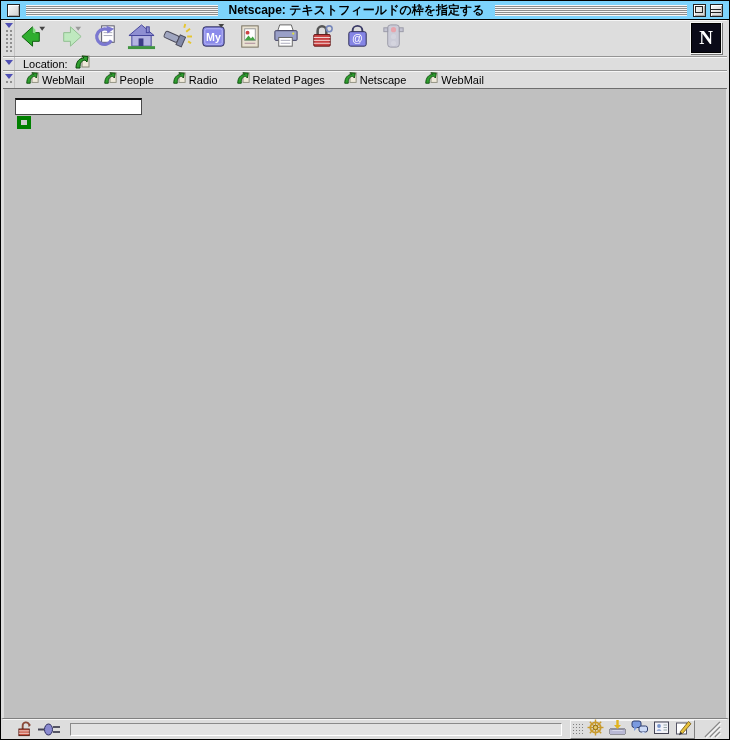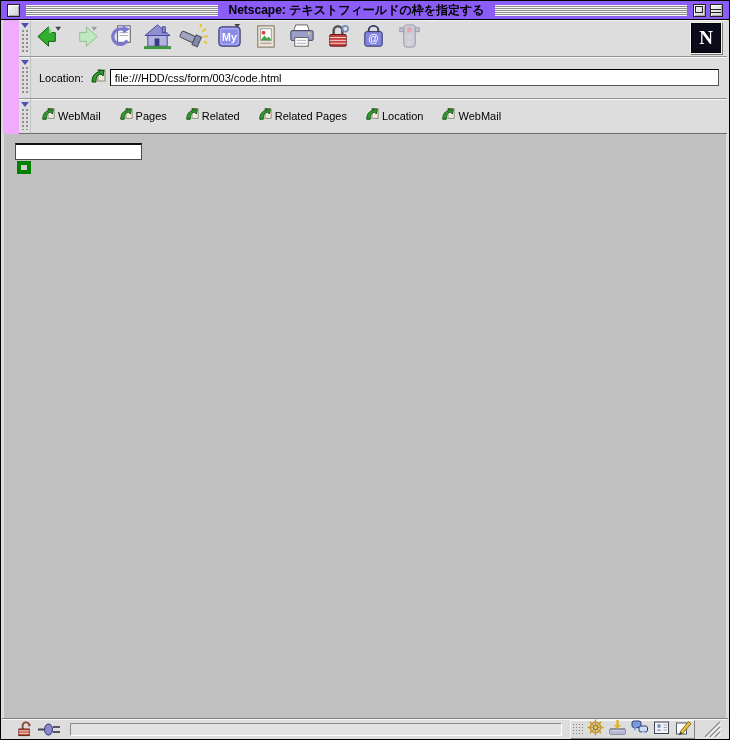--- a/index.html
+++ b/index.html
@@ -1,38 +1,38 @@
 <!DOCTYPE html>
 <html><head>
 <meta charset="utf-8">
 <style>
   * { margin:0; padding:0; box-sizing:border-box; }
   html,body { width:730px; height:740px; background:#c0c0c0; font-family:"Liberation Sans",sans-serif; }
   .window { width:730px; height:740px; border:1px solid #000; background:#ddd; display:flex; flex-direction:column; }
 
   
-  .titlebar { height:19px; flex:0 0 19px; background:#8b5cf6; border-bottom:1px solid #000;
+  .titlebar { height:19px; flex:0 0 19px; background:#7dd3fc; border-bottom:1px solid #000;
               display:flex; align-items:center; padding:0 6px; }
   .tb-box { width:13px; height:13px; background:linear-gradient(135deg,#f8f8f8,#cfcfcf);
             border:1px solid #222; box-shadow: inset 1px 1px 0 #fff, inset -1px -1px 0 #aaa; flex:0 0 13px; }
   .tb-box.zoom { position:relative; }
   .tb-box.zoom::after { content:""; position:absolute; left:1px; top:1px; width:6px; height:5px; border:1px solid #222; }
   .tb-box.collapse { position:relative; margin-left:4px; }
   .tb-box.collapse::after { content:""; position:absolute; left:0px; top:4px; width:10px; height:2px; border-top:1px solid #222; border-bottom:1px solid #222; }
   .stripes { flex:1 1 auto; height:11px; margin:0 6px;
              background:repeating-linear-gradient(to bottom,#f6f6f6 0 1px,#8e8e8e 1px 2px); }
   .win-title { font-size:12px; font-weight:bold; color:#000; white-space:nowrap; padding:0 4px; }
 
   
-  .chrome { background:#f0abfc; border-left:2px solid #ddd; border-right:2px solid #ddd;padding-left:16px; }
+  .chrome { background:#0c4a6e; border-left:2px solid #ddd; border-right:2px solid #ddd; }
   .toolbar { display:flex; align-items:center; background:#ddd; border-bottom:1px solid #949494;
              box-shadow: inset 0 1px 0 #f6f6f6; position:relative; }
   .toolbar.main { height:37px; }
-  .toolbar.location { height:42px; }
-  .toolbar.personal { height:35px; border-bottom:1px solid #6e6e6e; }
+  .toolbar.location { height:14px; }
+  .toolbar.personal { height:18px; border-bottom:1px solid #6e6e6e; }
 
   .grabtab { align-self:stretch; width:12px; flex:0 0 12px; display:flex; flex-direction:column; border-right:1px solid #c2c2c2; }
   .grabtab .tri { width:0; height:0; border-left:4px solid transparent; border-right:4px solid transparent;
                   border-top:5px solid #4f4fb4; margin:3px auto 1px; }
   .grabtab .dots { flex:1; margin:0 2px 3px;
                    background-image:radial-gradient(#8f8f8f 26%, transparent 30%);
                    background-size:4px 4px; }
 
   .tbtn { width:34px; height:32px; border:none; background:transparent; display:flex;
           align-items:center; justify-content:center; margin:0 1px; }
@@ -221,63 +221,62 @@
     <div class="toolbar location">
       <div class="grabtab">
           <div class="tri"></div>
           <div class="dots"></div>
         </div>
       <span class="loc-label">Location:</span>
       <span class="bm-icon"><svg viewBox="0 0 16 16">
         <rect x="8" y="2" width="7" height="11" fill="#efe9da" stroke="#887"></rect>
         <path d="M2,14 C2,8 5,4 10,4 L8,2 14,2.6 13,8 11,6 C7,7 6,9 6,14 z" fill="#2f9e2f" stroke="#0a4a0a"></path>
           </svg></span>
-      <input class="loc-input" type="text" value="file:///HDD/css/form/003/code.html" style="">
     </div>
 
     <div class="toolbar personal">
       <div class="grabtab">
           <div class="tri"></div>
           <div class="dots"></div>
         </div>
 
       <div class="ptb-item">
         <span><svg viewBox="0 0 16 16">
               <rect x="8" y="2" width="7" height="11" fill="#efe9da" stroke="#887"></rect>
               <path d="M2,14 C2,8 5,4 10,4 L8,2 14,2.6 13,8 11,6 C7,7 6,9 6,14 z" fill="#2f9e2f" stroke="#0a4a0a"></path>
             </svg></span>
         <span class="ptb-label">WebMail</span>
       </div>
       <div class="ptb-item">
         <span><svg viewBox="0 0 16 16">
               <rect x="8" y="2" width="7" height="11" fill="#efe9da" stroke="#887"></rect>
               <path d="M2,14 C2,8 5,4 10,4 L8,2 14,2.6 13,8 11,6 C7,7 6,9 6,14 z" fill="#2f9e2f" stroke="#0a4a0a"></path>
             </svg></span>
-        <span class="ptb-label">Pages</span>
-      </div>
-      <div class="ptb-item">
-        <span><svg viewBox="0 0 16 16">
-              <rect x="8" y="2" width="7" height="11" fill="#efe9da" stroke="#887"></rect>
-              <path d="M2,14 C2,8 5,4 10,4 L8,2 14,2.6 13,8 11,6 C7,7 6,9 6,14 z" fill="#2f9e2f" stroke="#0a4a0a"></path>
-            </svg></span>
-        <span class="ptb-label">Related</span>
+        <span class="ptb-label">People</span>
+      </div>
+      <div class="ptb-item">
+        <span><svg viewBox="0 0 16 16">
+              <rect x="8" y="2" width="7" height="11" fill="#efe9da" stroke="#887"></rect>
+              <path d="M2,14 C2,8 5,4 10,4 L8,2 14,2.6 13,8 11,6 C7,7 6,9 6,14 z" fill="#2f9e2f" stroke="#0a4a0a"></path>
+            </svg></span>
+        <span class="ptb-label">Radio</span>
       </div>
       <div class="ptb-item">
         <span><svg viewBox="0 0 16 16">
               <rect x="8" y="2" width="7" height="11" fill="#efe9da" stroke="#887"></rect>
               <path d="M2,14 C2,8 5,4 10,4 L8,2 14,2.6 13,8 11,6 C7,7 6,9 6,14 z" fill="#2f9e2f" stroke="#0a4a0a"></path>
             </svg></span>
         <span class="ptb-label">Related Pages</span>
       </div>
       <div class="ptb-item">
         <span><svg viewBox="0 0 16 16">
               <rect x="8" y="2" width="7" height="11" fill="#efe9da" stroke="#887"></rect>
               <path d="M2,14 C2,8 5,4 10,4 L8,2 14,2.6 13,8 11,6 C7,7 6,9 6,14 z" fill="#2f9e2f" stroke="#0a4a0a"></path>
             </svg></span>
-        <span class="ptb-label">Location</span>
+        <span class="ptb-label">Netscape</span>
       </div>
       <div class="ptb-item">
         <span><svg viewBox="0 0 16 16">
               <rect x="8" y="2" width="7" height="11" fill="#efe9da" stroke="#887"></rect>
               <path d="M2,14 C2,8 5,4 10,4 L8,2 14,2.6 13,8 11,6 C7,7 6,9 6,14 z" fill="#2f9e2f" stroke="#0a4a0a"></path>
             </svg></span>
         <span class="ptb-label">WebMail</span>
       </div>
     </div>
   </div>

